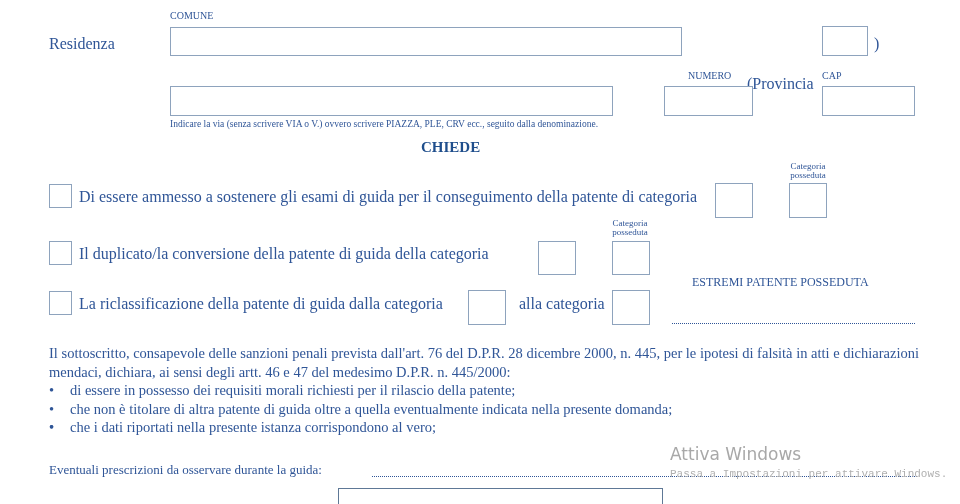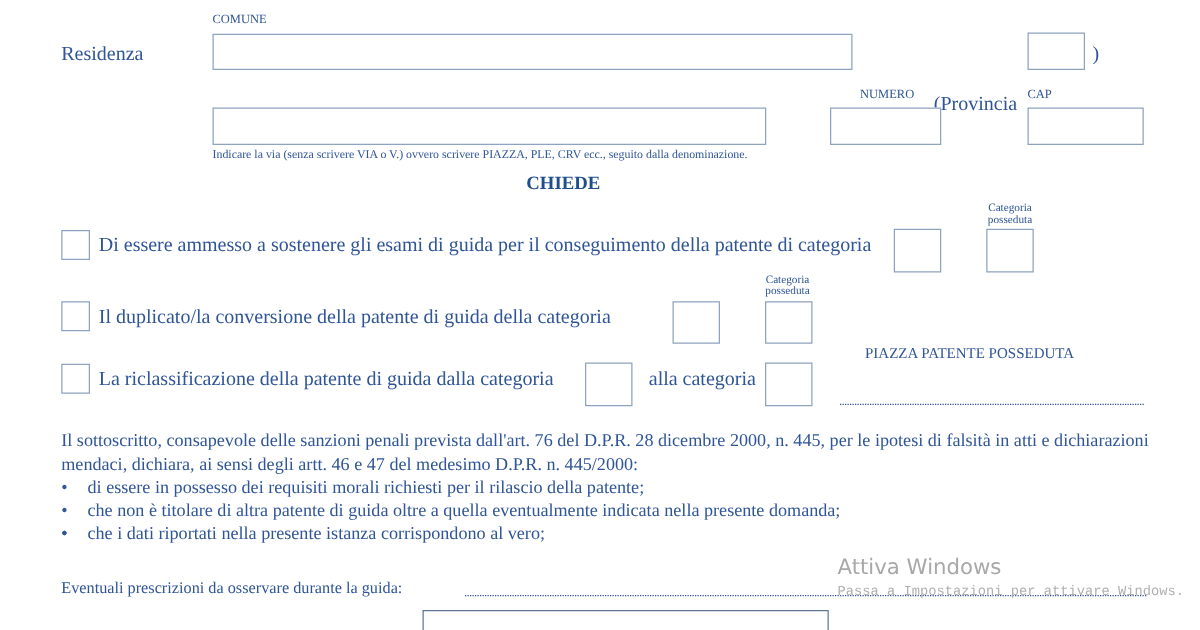--- a/index.html
+++ b/index.html
@@ -42,21 +42,21 @@
 <div class="box" style="left:715px;top:183px;width:38px;height:35px;"></div>
 <div class="abs tiny" style="left:778px;top:162px;width:60px;">Categoria posseduta</div>
 <div class="box" style="left:789px;top:183px;width:38px;height:35px;"></div>
 
 <div class="box" style="left:49px;top:241px;width:23px;height:24px;"></div>
 <div class="abs txt" style="left:79px;top:245px;">Il duplicato/la conversione della patente di guida della categoria</div>
 <div class="box" style="left:538px;top:241px;width:38px;height:34px;"></div>
 <div class="abs tiny" style="left:600px;top:219px;width:60px;">Categoria posseduta</div>
 <div class="box" style="left:612px;top:241px;width:38px;height:34px;"></div>
 
-<div class="abs" style="left:692px;top:275px;font-size:12px;white-space:nowrap;">PIAZZA PATENTE POSSEDUTA</div>
+<div class="abs" style="left:692px;top:275px;font-size:12px;white-space:nowrap;">ESTREMI PATENTE POSSEDUTA</div>
 
 <div class="box" style="left:49px;top:291px;width:23px;height:24px;"></div>
 <div class="abs txt" style="left:79px;top:295px;">La riclassificazione della patente di guida dalla categoria</div>
 <div class="box" style="left:468px;top:290px;width:38px;height:35px;"></div>
 <div class="abs txt" style="left:519px;top:295px;">alla categoria</div>
 <div class="box" style="left:612px;top:290px;width:38px;height:35px;"></div>
 <div class="dots" style="left:672px;top:323px;width:243px;"></div>
 
 <div class="decl">
   <div>Il sottoscritto, consapevole delle sanzioni penali prevista dall'art. 76 del D.P.R. 28 dicembre 2000, n. 445, per le ipotesi di falsità in atti e dichiarazioni mendaci, dichiara, ai sensi degli artt. 46 e 47 del medesimo D.P.R. n. 445/2000:</div>

